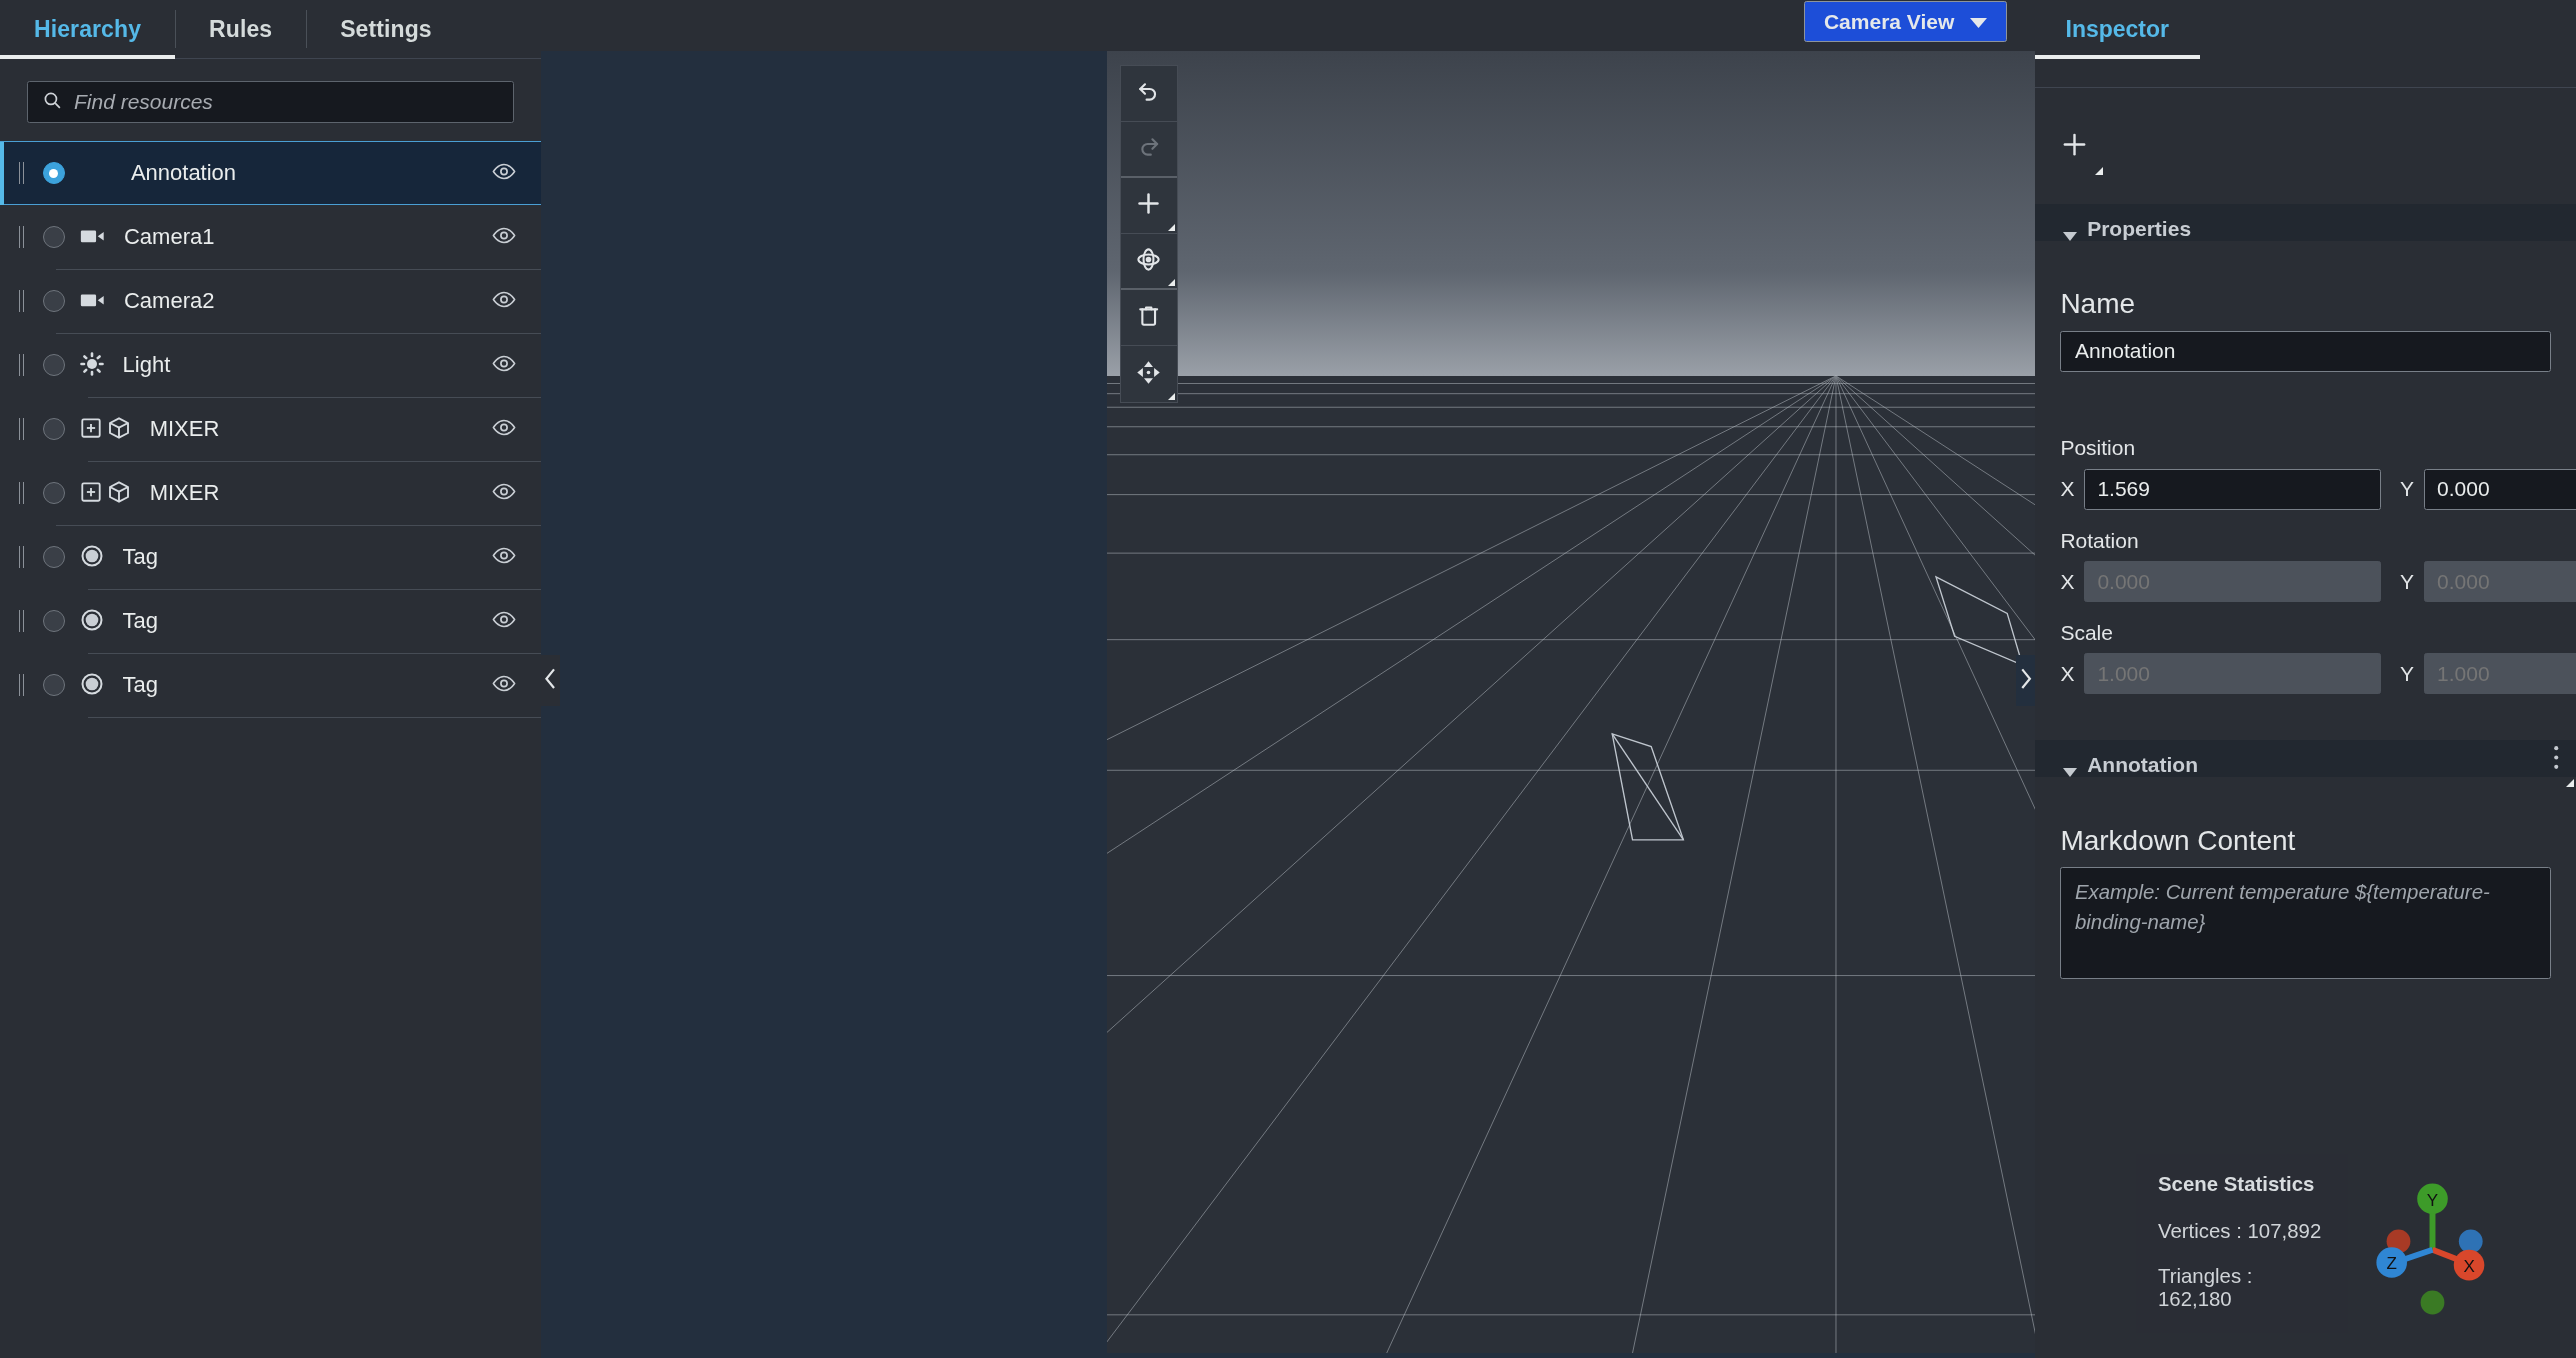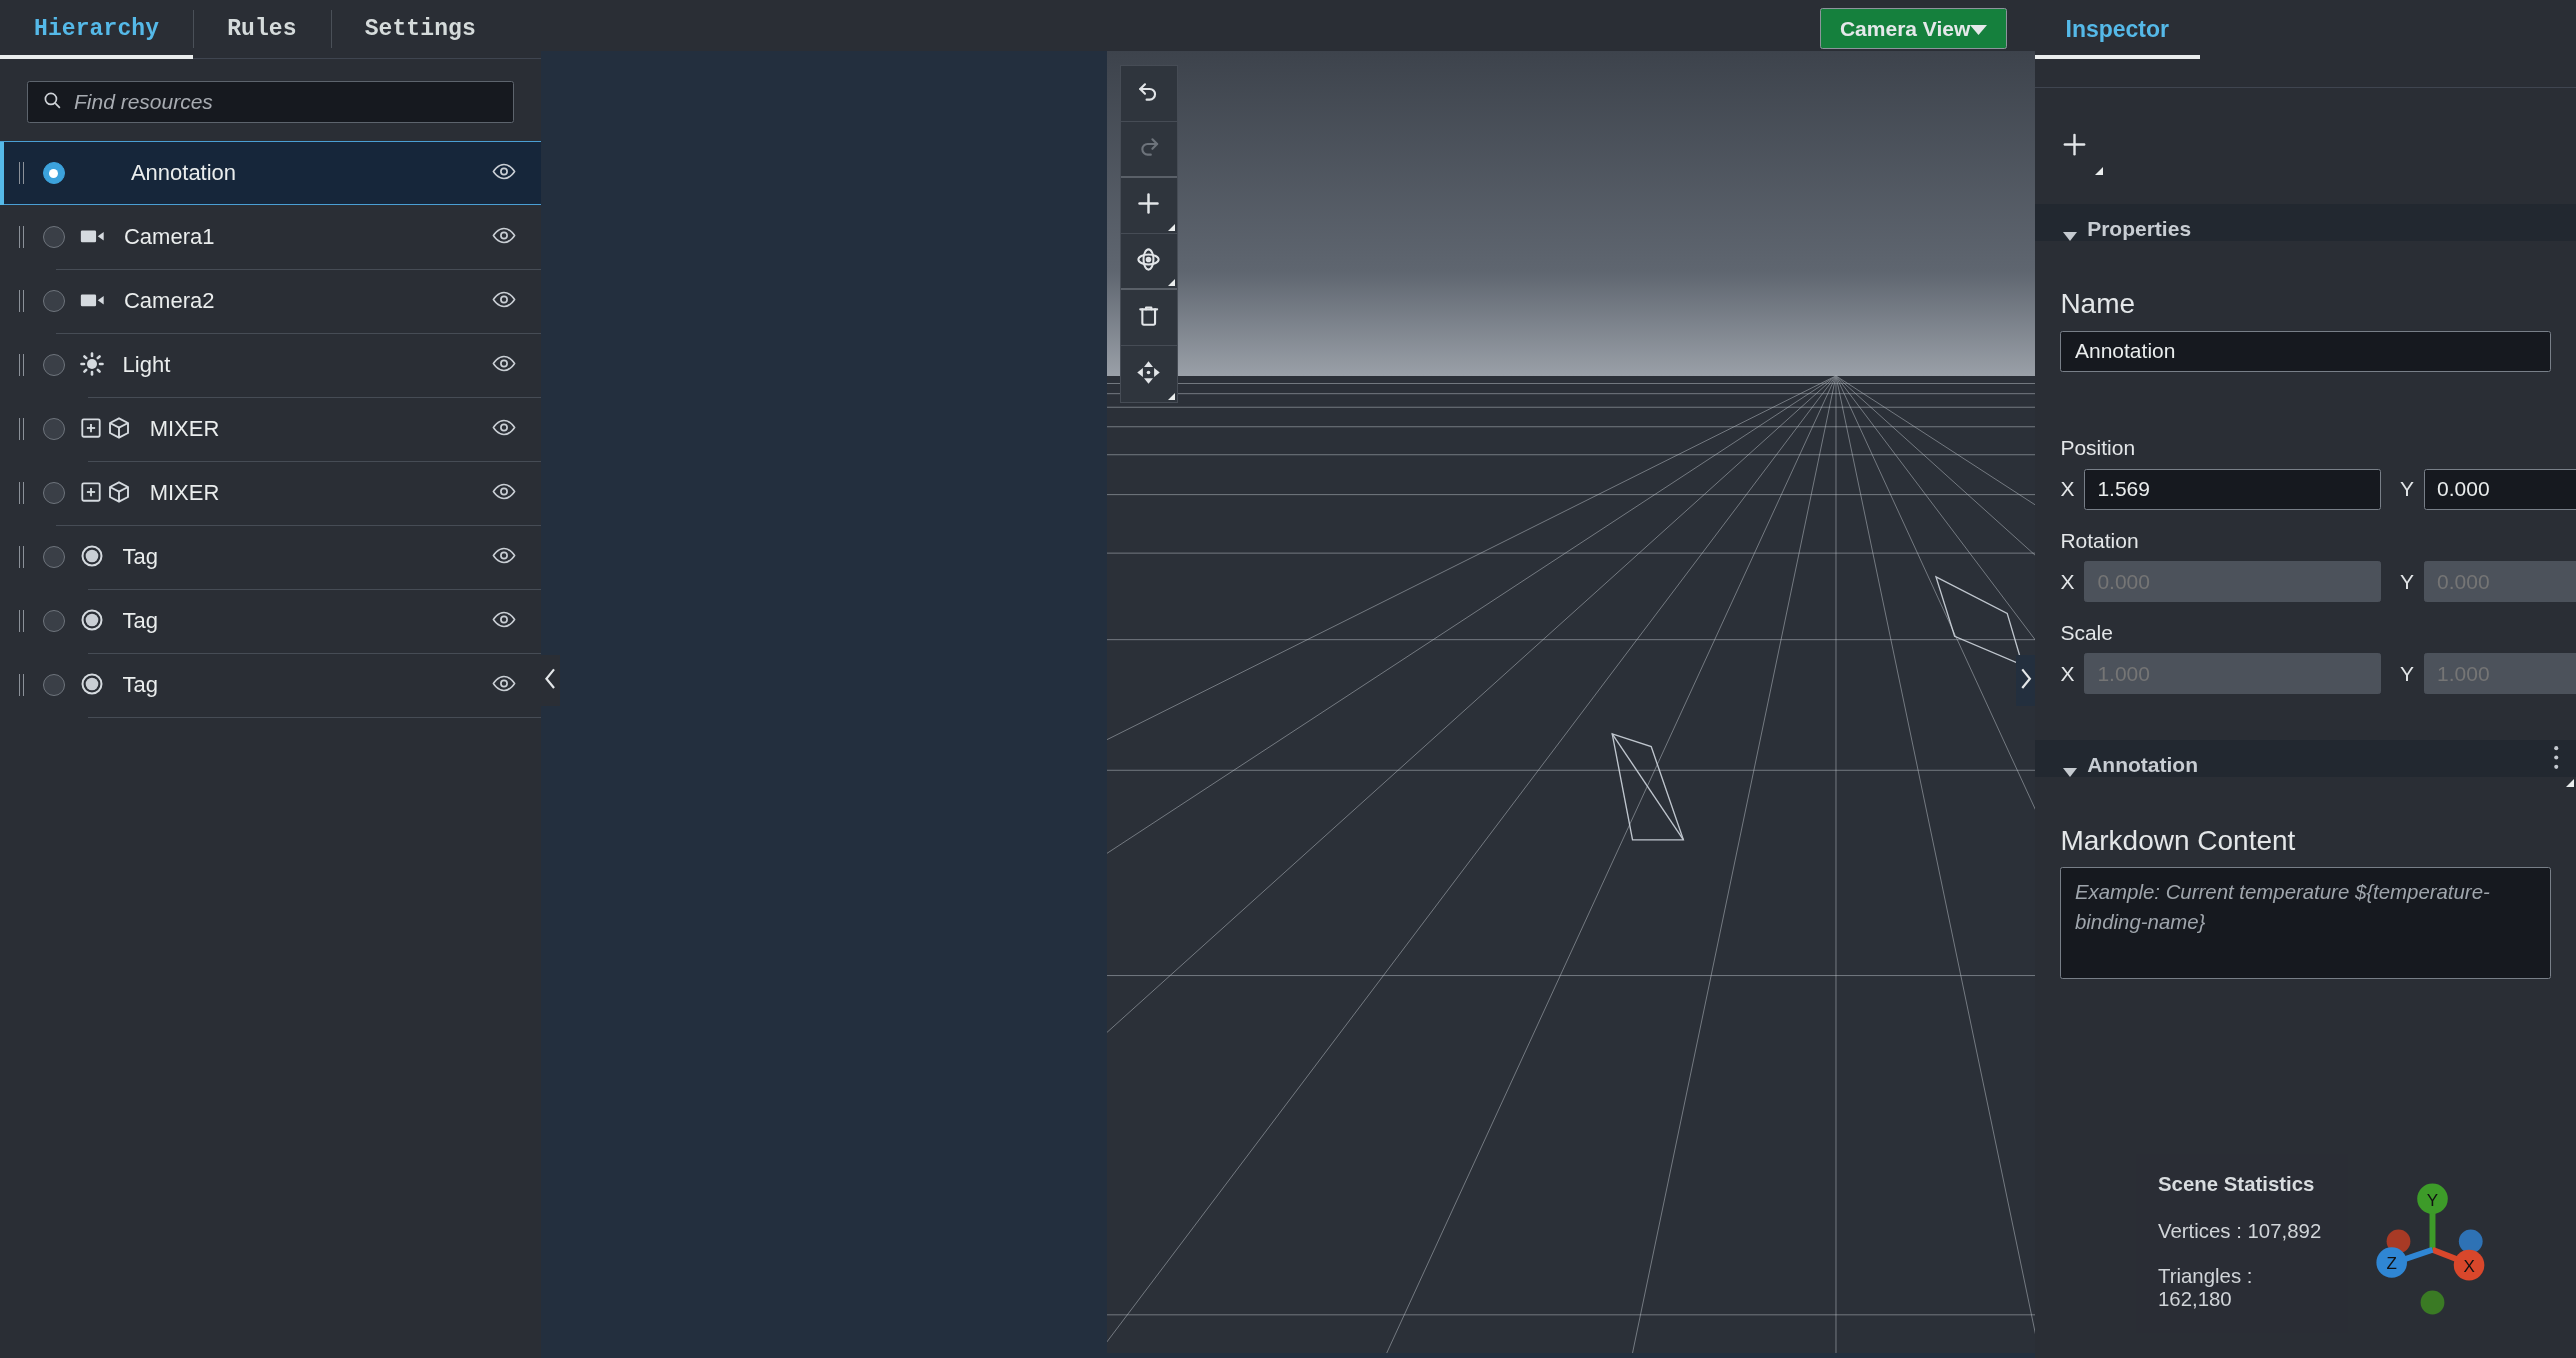--- a/index.html
+++ b/index.html
@@ -14,21 +14,21 @@
   
   .left-panel {
     width: 541px; height: 1358px;
     background: #2a2e35;
     display: flex; flex-direction: column;
     position: relative;
     flex: 0 0 541px;
   }
   .tabs {
     height: 58px; display: flex; align-items: stretch;
-    position: relative; flex: 0 0 58px; font-family: Liberation Mono, monospace;
+    position: relative; flex: 0 0 58px;
   }
   .tab {
     display: flex; align-items: center; justify-content: center;
     padding: 0 34px; font-size: 23px; font-weight: bold;
     color: #d5dbdb; letter-spacing: 0.1px; cursor: pointer;
     position: relative;
   }
   .tab + .tab::before {
     content:""; position:absolute; left:0; top:10.2px; bottom:10.2px; width:0.8px; background:#4a5058;
   }
@@ -94,25 +94,25 @@
 
   
   .viewport-col {
     flex: 1; position: relative; background: #232f3e;
     display:flex; flex-direction:column;
   }
   .viewport-top {
     height: 51px; position: relative; flex: 0 0 51px; background:#2a2e35;
   }
   .camera-view-btn {
-    position:absolute; right: 28px; top: 8px;
+    position:absolute; right: 28px; top: 1px;
     height: 41px; padding: 0 18.7px;
     border: 0.8px solid #8d949c; border-radius: 2.5px;
-    background: #15803d; color:#e5e8ea; font-size: 21px; font-weight: bold;
-    display:flex; align-items:center; gap:0; cursor:pointer;
+    background: #1d4ed8; color:#e5e8ea; font-size: 21px; font-weight: bold;
+    display:flex; align-items:center; gap:16px; cursor:pointer;
   }
   .scene {
     position:absolute; left: 566px; top: 51px; width: 1441px; height: 1302px;
     background: #2b3038; overflow:hidden;
   }
   .sky {
     position:absolute; left:0; top:0; right:0; height: 325px;
     background: linear-gradient(#3d434c 0%, #5f6670 68%, #9aa0a8 100%);
   }
   .ground {

